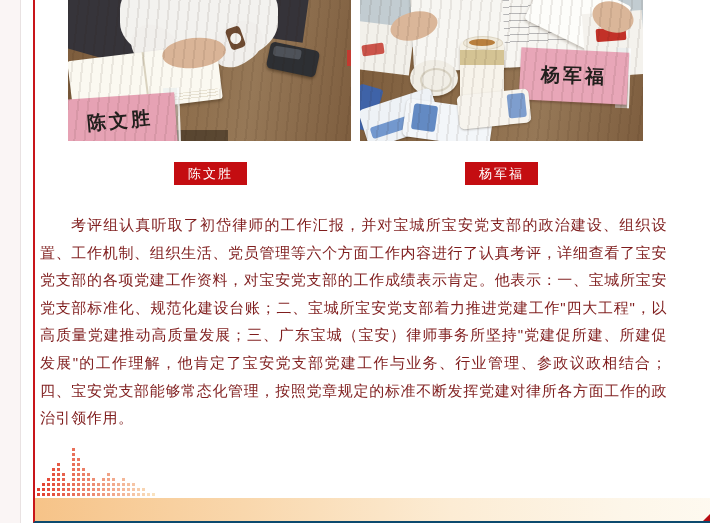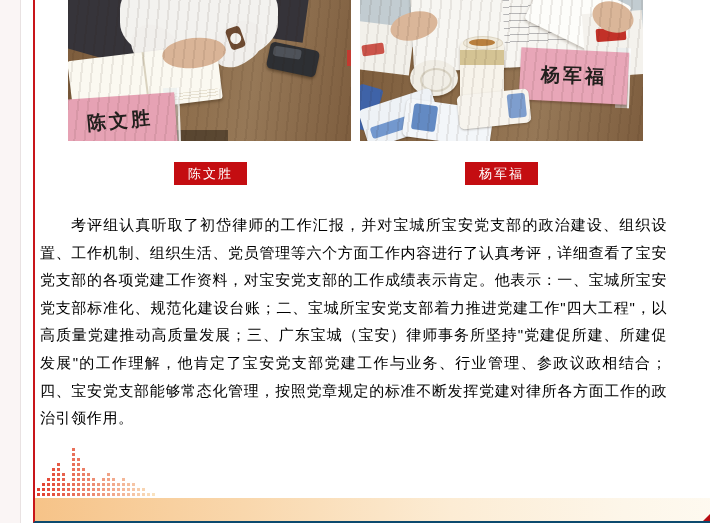--- a/index.html
+++ b/index.html
@@ -82,21 +82,21 @@
                    letter-spacing:3px; transform:rotate(-1deg); white-space:nowrap; }
 
   
   .red-label { position:absolute; top:162px; width:73px; height:23px; background:#c40d11; color:#ffffff;
                font-size:13px; line-height:23px; text-align:center; letter-spacing:2px; }
   .red-label-1 { left:139px; }
   .red-label-2 { left:430px; }
 
   
   .paragraph { position:absolute; left:5px; top:211px; width:627px; font-size:15px; line-height:27.6px;
-               color:#000000; text-align:justify; text-indent:31px; letter-spacing:0.6px; }
+               color:#7f1d1d; text-align:justify; text-indent:31px; letter-spacing:0.6px; }
 
   
   .dots { position:absolute; left:2px; bottom:25px; width:125px; height:52px; }
   .dot-col { position:absolute; bottom:0; width:3px; }
   .bottom-bar { position:absolute; left:0; bottom:0; width:100%; height:23px;
                 background:linear-gradient(to right, #f6c388 0%, #f9d7ac 30%, #fcecd4 60%, #fdf6e9 85%, #fefaf1 100%); }
   .fold-corner { position:absolute; right:0; bottom:0; width:0; height:0;
                  border-left:25px solid rgba(0,0,0,0); border-bottom:25px solid #b80b11; z-index:3; }
 </style>
 </head>

